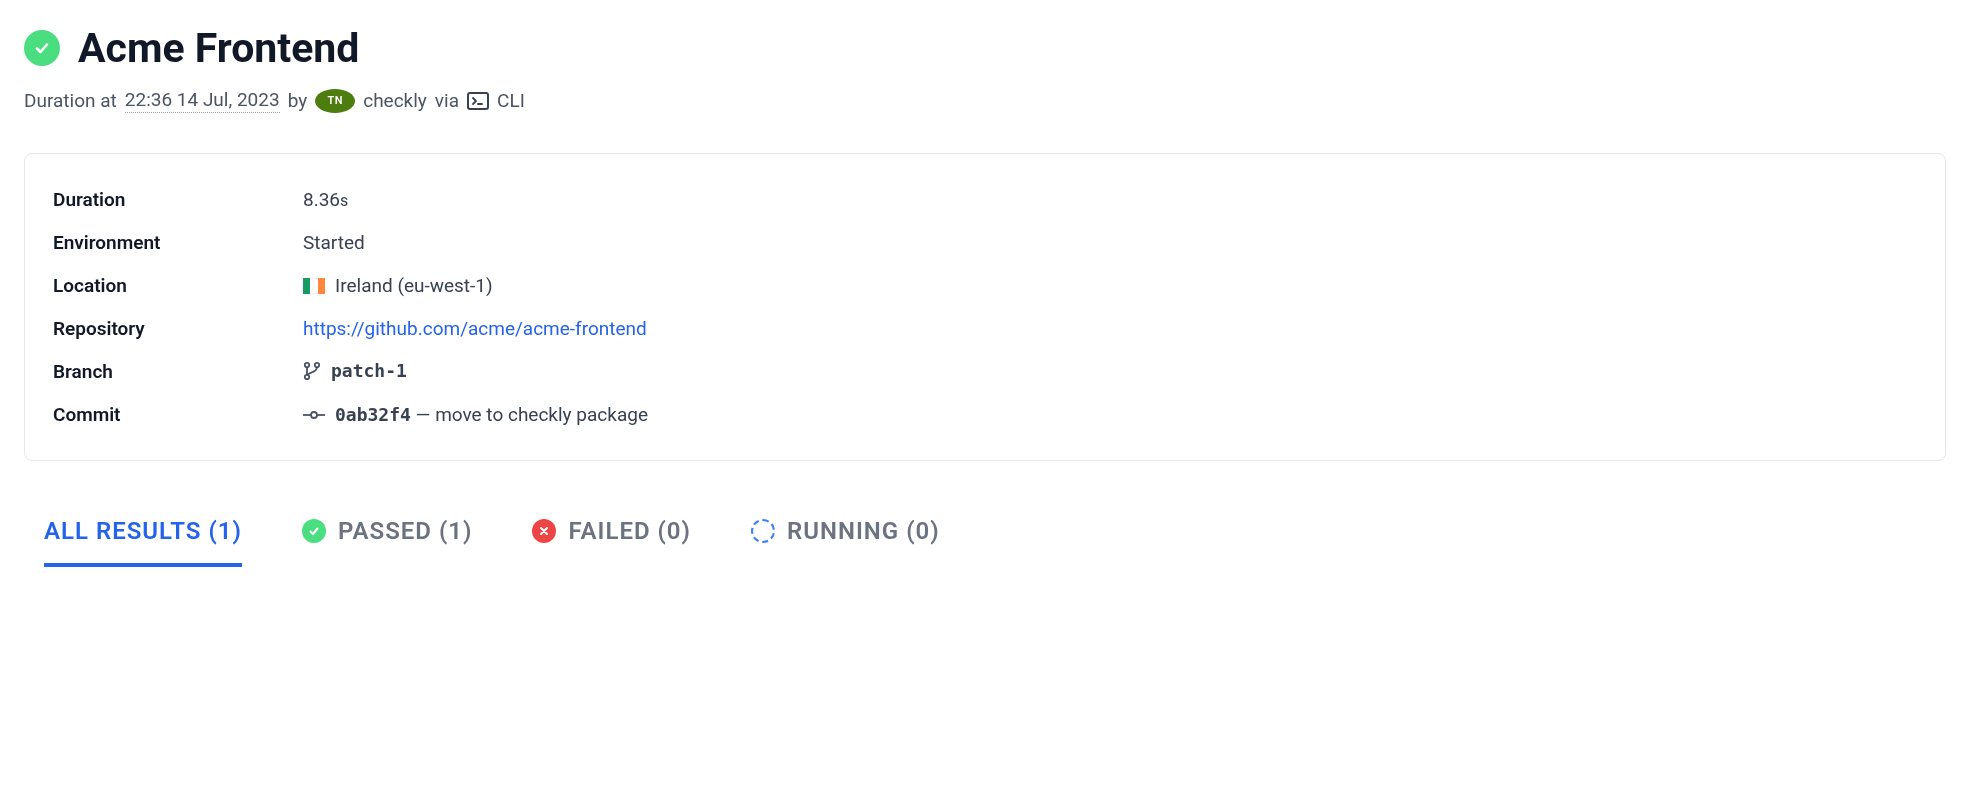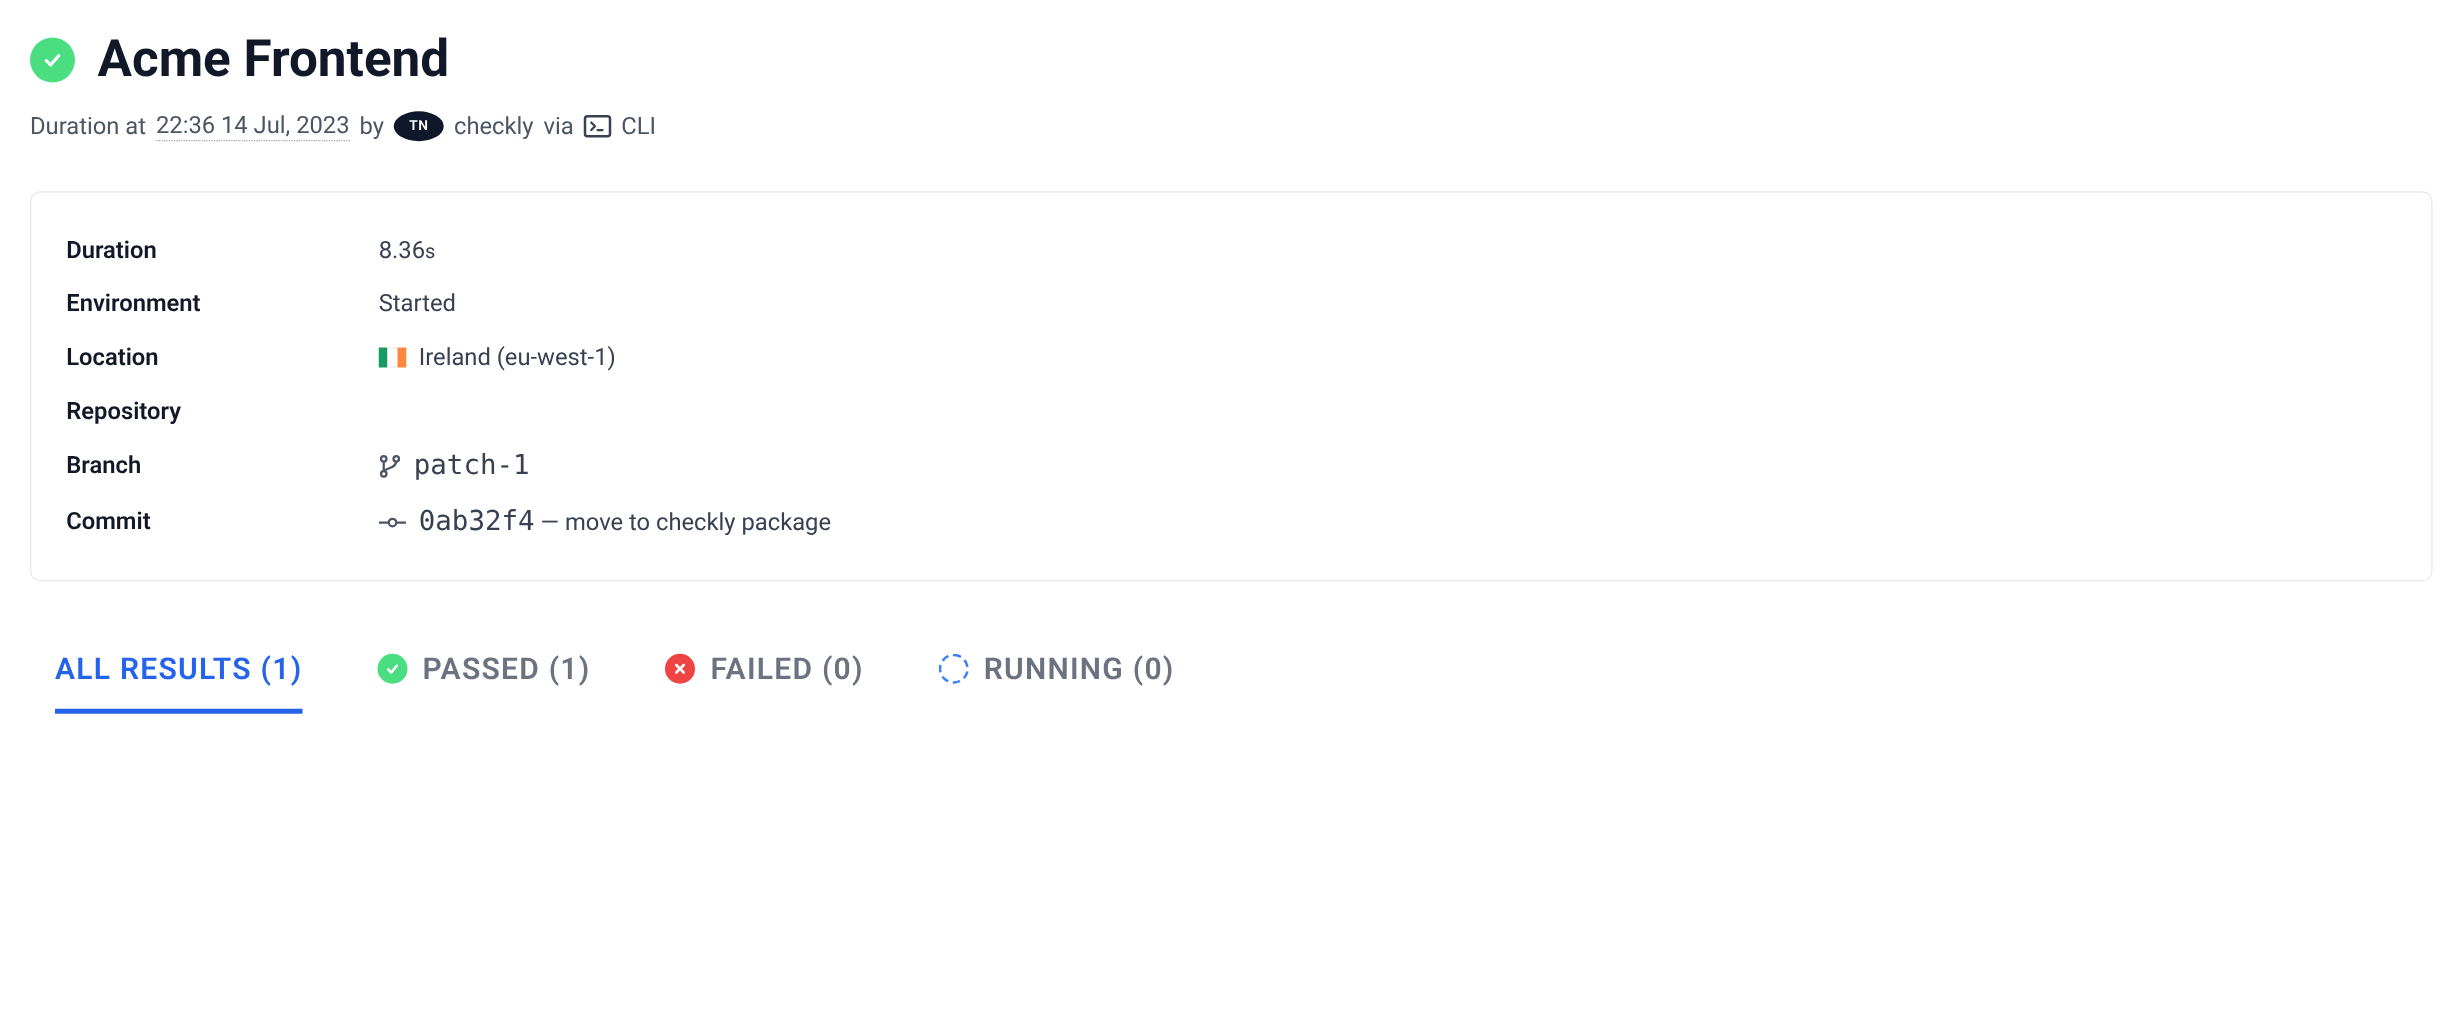--- a/index.html
+++ b/index.html
@@ -40,21 +40,21 @@
   margin-bottom: 40px;
 }
 .subheader .dotted {
   border-bottom: 1px dotted #9ca3af;
   padding-bottom: 1px;
 }
 .avatar {
   width: 40px;
   height: 24px;
   border-radius: 50%;
-  background: #0f172a;
+  background: #4d7c0f;
   color: #fff;
   font-size: 11px;
   font-weight: 600;
   display: inline-flex;
   align-items: center;
   justify-content: center;
   letter-spacing: 0.5px;
 }
 .cli-icon {
   display: inline-flex;
@@ -103,21 +103,22 @@
 .flag span { flex: 1; }
 .flag .g { background: #169b62; }
 .flag .w { background: #fff; border-top:1px solid #eee; border-bottom:1px solid #eee;}
 .flag .o { background: #ff883e; }
 .link {
   color: #2563eb;
   text-decoration: none;
 }
 .mono {
   font-family: ui-monospace, SFMono-Regular, Menlo, Consolas, monospace;
-  font-size: 22px;
+  font-size: 18px;
+  font-weight: bold;
 }
 .branch-icon, .commit-icon {
   display: inline-flex;
   color: #4b5563;
 }
 .tabs {
   display: flex;
   gap: 60px;
   padding: 0 20px;
 }
@@ -202,20 +203,23 @@
           <span class="g"></span>
           <span class="w"></span>
           <span class="o"></span>
         </span>
       <span>Ireland (eu-west-1)</span>
     </div>
   </div>
 
   <div class="detail-row">
     <div class="detail-label">Repository</div>
+    <div class="detail-value">
+      <a href="#" class="link">https://github.com/acme/acme-frontend</a>
+    </div>
   </div>
 
   <div class="detail-row">
     <div class="detail-label">Branch</div>
     <div class="detail-value">
       <span class="branch-icon">
         <svg width="18" height="20" viewBox="0 0 18 20" fill="none" stroke="#4b5563" stroke-width="1.8">
           <circle cx="4" cy="4" r="2.2"></circle>
             <circle cx="4" cy="16" r="2.2"></circle>
             <circle cx="14" cy="4" r="2.2"></circle>

